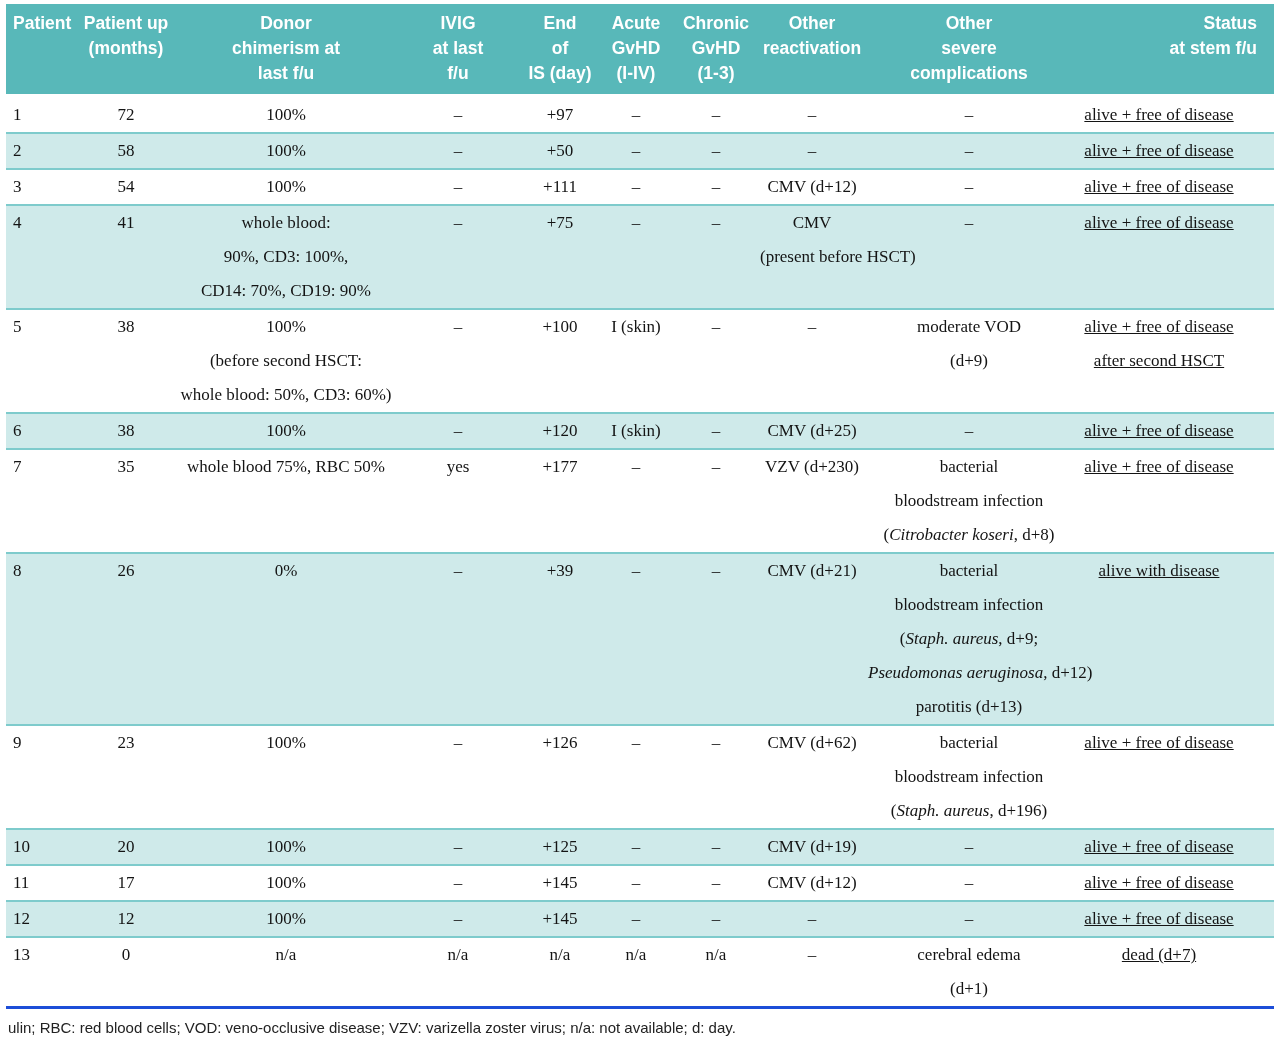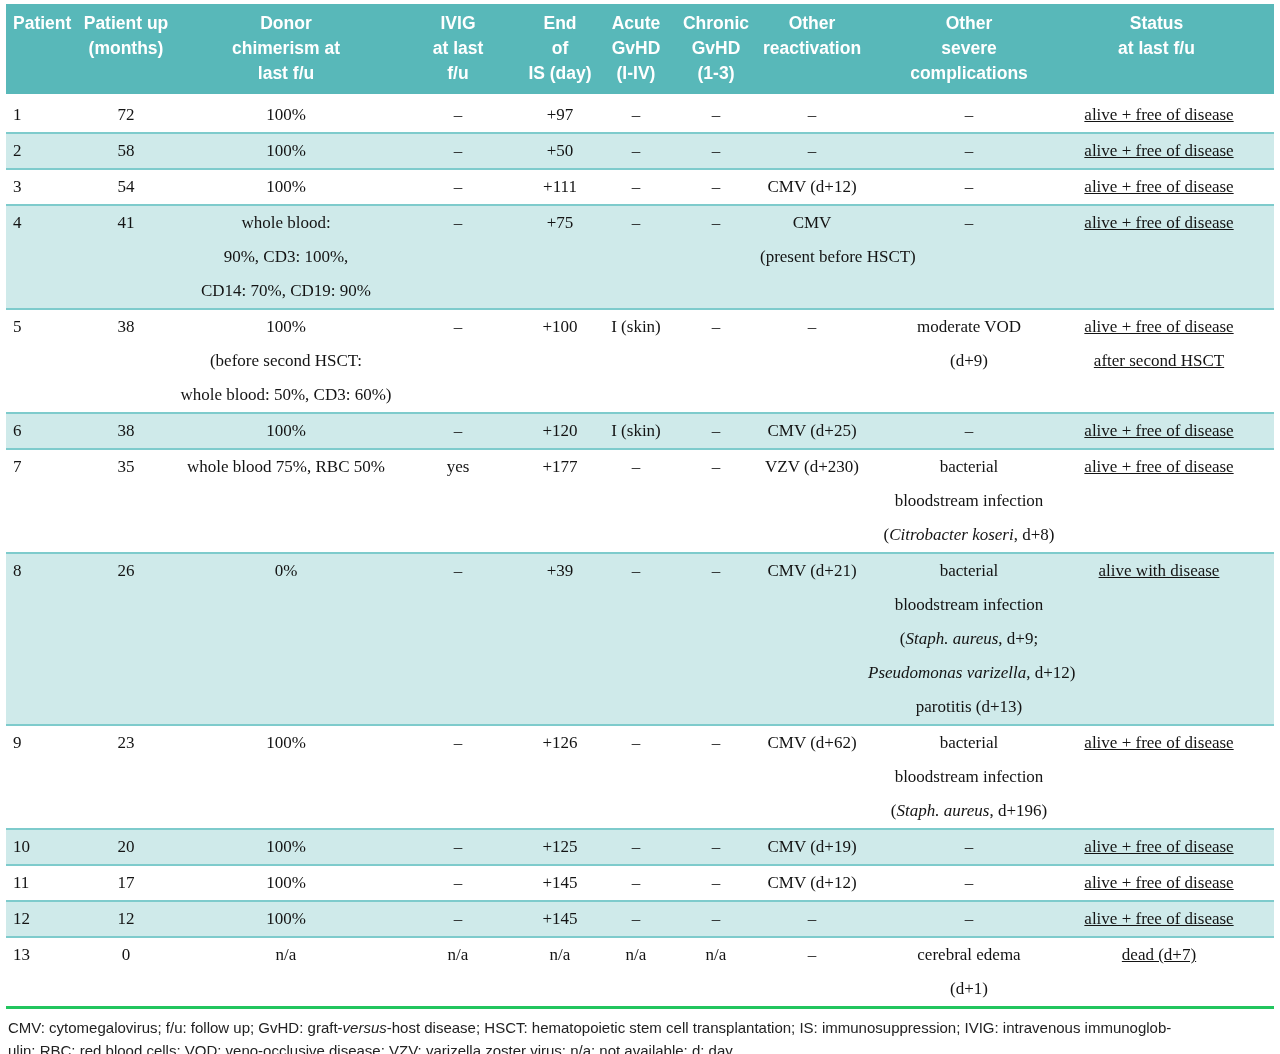--- a/index.html
+++ b/index.html
@@ -11,27 +11,27 @@
   col.c4{width:76px}col.c5{width:76px}col.c6{width:84px}col.c7{width:108px}
   col.c8{width:206px}col.c9{width:202px}
   thead th{
     background:#58b8b9;color:#ffffff;
     font-family:"Liberation Sans",sans-serif;font-weight:bold;
     font-size:17.5px;line-height:25px;vertical-align:top;
     padding:7px 2px 8px 2px;text-align:center;
     border-bottom:4px solid #ffffff;
   }
   thead th.align-left{text-align:left;padding-left:7px;}
-  thead th.col-status{padding-right:35px;}
+  thead th.col-status{padding-right:17px;text-align:right;}
   tbody td{
     vertical-align:top;font-size:17px;line-height:34px;
     text-align:center;padding:0 2px;border-bottom:2px solid #7ecbcc;
   }
   tbody tr.shaded td{background:#cfeaea;}
-  tbody tr:last-child td{border-bottom:3px solid #22c55e;}
+  tbody tr:last-child td{border-bottom:3px solid #1d4ed8;}
   td.col-patient{text-align:left;padding-left:7px;}
   td.col-status{padding-right:30px;text-decoration:underline;}
   .cell-line{white-space:nowrap;}
   .footnote{
     font-family:"Liberation Sans",sans-serif;font-size:15px;
     line-height:23px;color:#222222;padding:7px 2px 0 2px;
   }
   .footnote i, .cell-line i{font-style:italic;}
 </style>
 </head>
@@ -89,21 +89,21 @@
             <div class="cell-line">Other</div>
             <div class="cell-line">reactivation</div>
           </th>
           <th class="col-complications">
             <div class="cell-line">Other</div>
             <div class="cell-line">severe</div>
             <div class="cell-line">complications</div>
           </th>
           <th class="col-status">
             <div class="cell-line">Status</div>
-            <div class="cell-line">at last f/u</div>
+            <div class="cell-line">at stem f/u</div>
           </th>
         </tr>
     </thead>
     <tbody id="table-body">
         <tr class="">
           <td class="col-patient">
             <div class="cell-line">1</div>
           </td>
           <td class="col-followup">
             <div class="cell-line">72</div>
@@ -356,21 +356,21 @@
           <td class="col-chronic-gvhd">
             <div class="cell-line">–</div>
           </td>
           <td class="col-viral">
             <div class="cell-line">CMV (d+21)</div>
           </td>
           <td class="col-complications">
             <div class="cell-line">bacterial</div>
             <div class="cell-line">bloodstream infection</div>
             <div class="cell-line"><span>(</span><i>Staph. aureus</i><span>, d+9;</span></div>
-            <div class="cell-line"><i>Pseudomonas varizella</i><span>, d+12)</span></div>
+            <div class="cell-line"><i>Pseudomonas aeruginosa</i><span>, d+12)</span></div>
             <div class="cell-line">parotitis (d+13)</div>
           </td>
           <td class="col-status">
             <div class="cell-line">alive with disease</div>
           </td>
         </tr>
         <tr class="">
           <td class="col-patient">
             <div class="cell-line">9</div>
           </td>
@@ -529,16 +529,15 @@
             <div class="cell-line">cerebral edema</div>
             <div class="cell-line">(d+1)</div>
           </td>
           <td class="col-status">
             <div class="cell-line">dead (d+7)</div>
           </td>
         </tr>
       </tbody>
   </table>
   <div class="footnote" id="footnote">
-      <div class="cell-line"><span>CMV: cytomegalovirus; f/u: follow up; GvHD: graft-</span><i>versus</i><span>-host disease; HSCT: hematopoietic stem cell transplantation; IS: immunosuppression; IVIG: intravenous immunoglob-</span></div>
       <div class="cell-line"><span>ulin; RBC: red blood cells; VOD: veno-occlusive disease; VZV: varizella zoster virus; n/a: not available; d: day.</span></div>
     </div>
 </div>
 
 </body></html>

